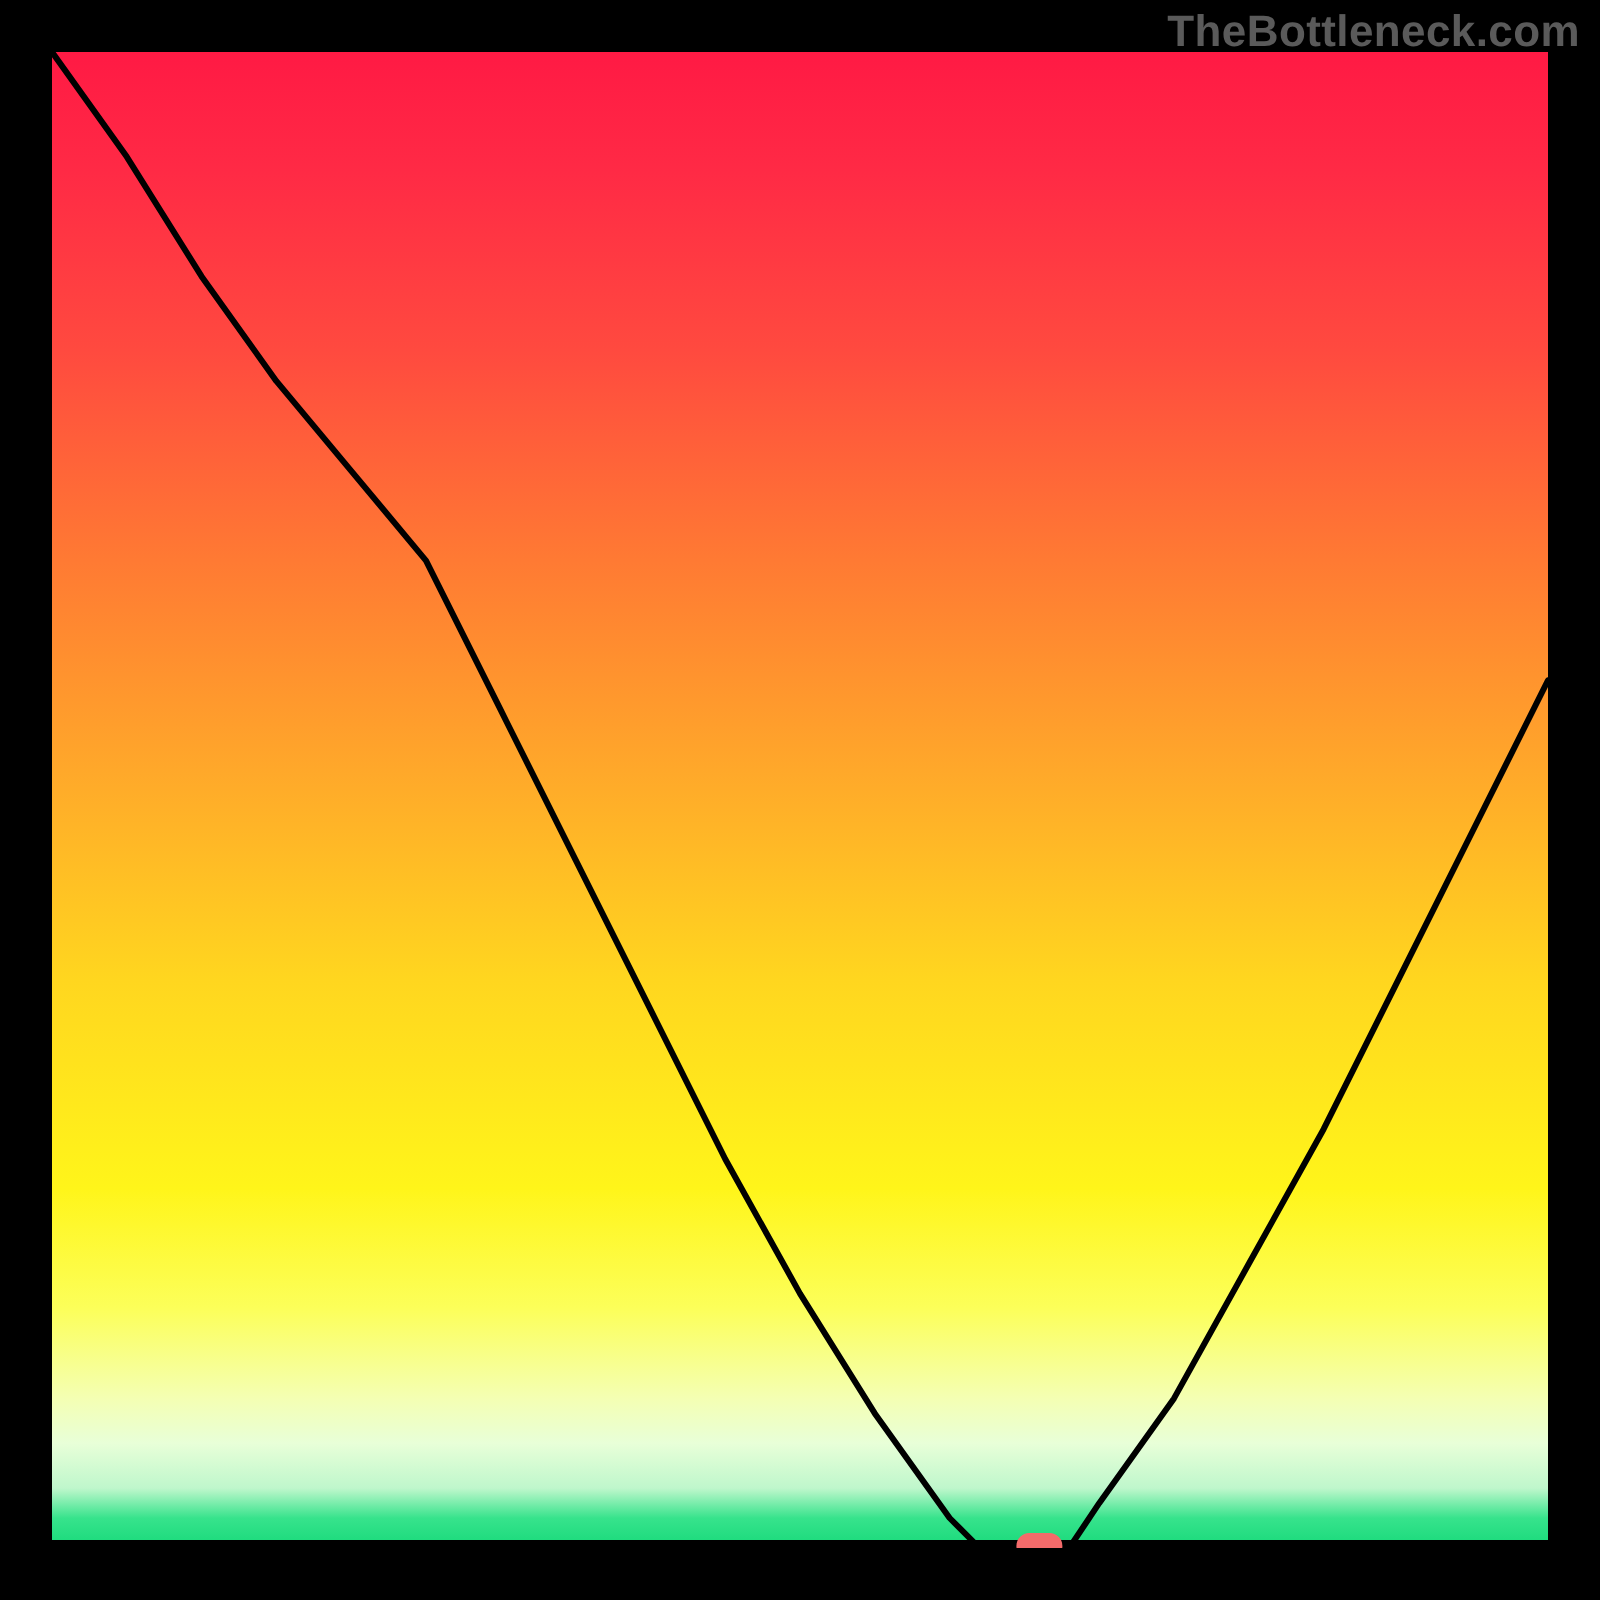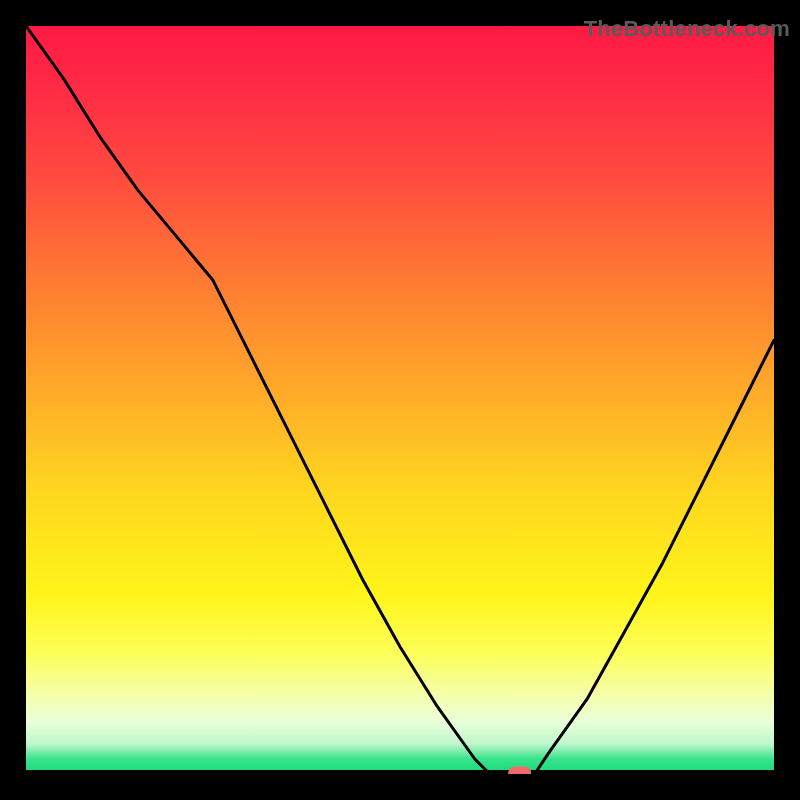--- a/index.html
+++ b/index.html
@@ -12,21 +12,21 @@
     font-family: Arial, Helvetica, sans-serif;
   }
   .frame {
     position: relative;
     width: 800px;
     height: 800px;
     background: #000;
   }
   .watermark {
     position: absolute;
-    top: 16px;
+    top: 3px;
     right: 10px;
     color: #5a5a5a;
     font-size: 22px;
     font-weight: 600;
     letter-spacing: 0.2px;
     z-index: 10;
   }
   .plot-area {
     position: absolute;
     left: 26px;

